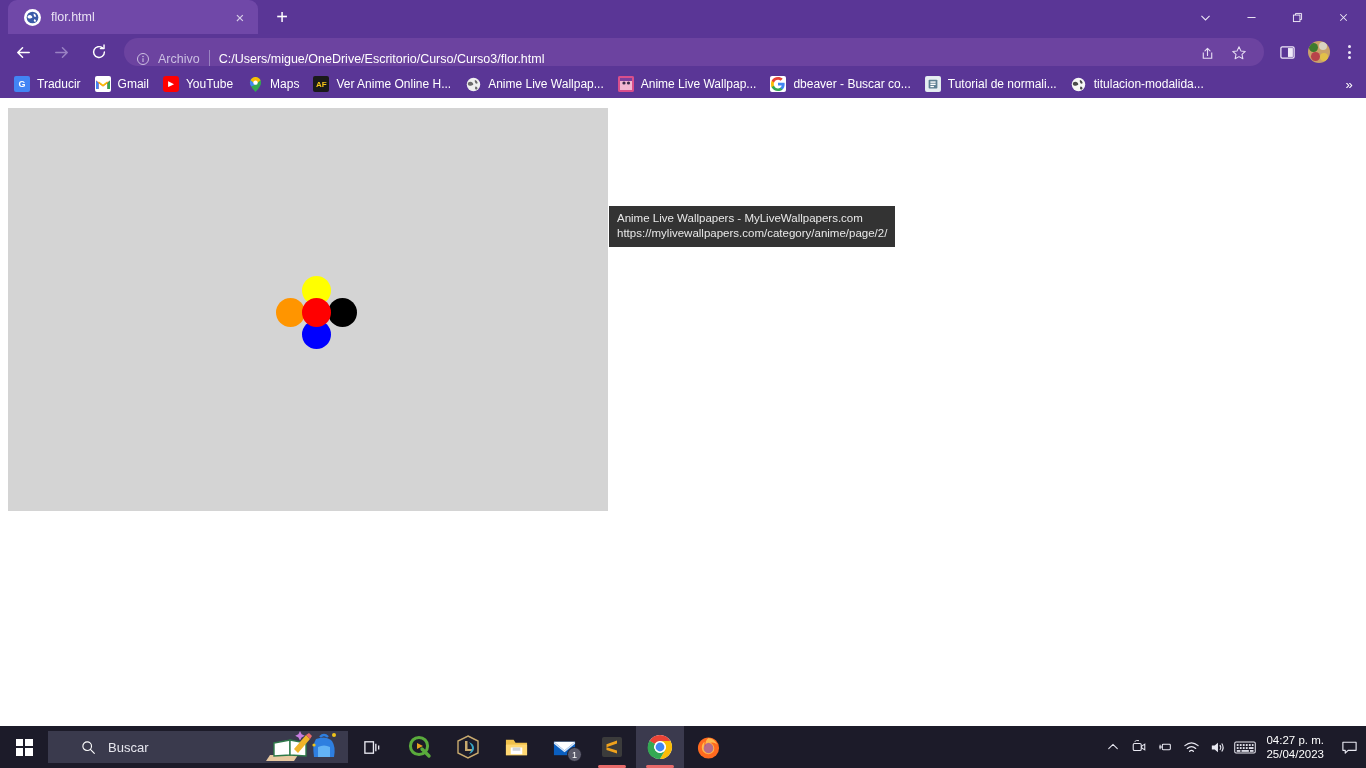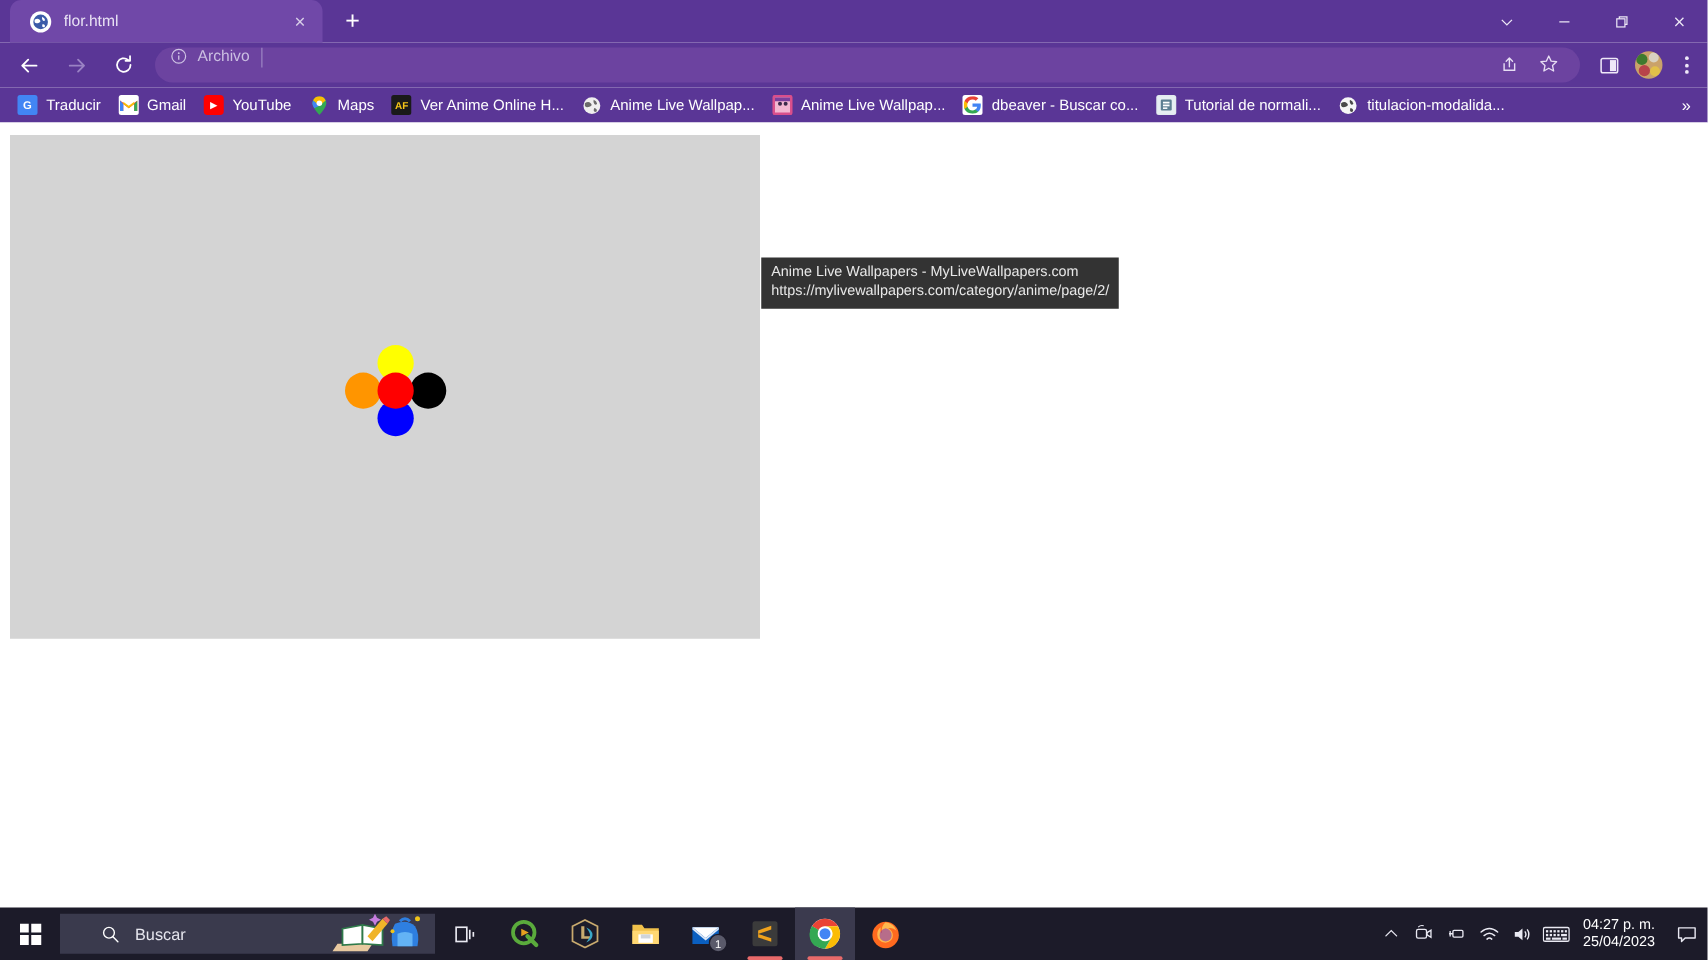--- a/index.html
+++ b/index.html
@@ -71,21 +71,21 @@
   .navbtn {
     width:30px; height:30px; margin-left:8px;
     display:flex; align-items:center; justify-content:center;
     color:#ffffff;
   }
   .navbtn.disabled { color:#9a82c4; }
   .omnibox {
     margin-left:10px; margin-right:8px;
     height:28px; flex:1 1 auto;
     background:#6c43a0; border-radius:14px;
-    display:flex; align-items:flex-start; padding:0 12px;
+    display:flex; align-items:flex-end; padding:0 12px;
     overflow:hidden;
   }
   .omni-info { color:#cfc3e4; margin-right:8px; display:flex; align-items:center; }
   .omni-scheme { color:#cbbfe2; font-size:12.5px; white-space:nowrap; }
   .omni-sep {
     width:1px; height:16px; background:#9a84c2; margin:0 9px; flex:0 0 auto;
   }
   .omni-url {
     color:#ffffff; font-size:12.5px; white-space:nowrap;
     overflow:hidden; text-overflow:ellipsis;
@@ -274,20 +274,21 @@
     <div class="omnibox">
       <span class="omni-info">
         <svg width="14" height="14" viewBox="0 0 16 16">
           <circle cx="8" cy="8" r="6.3" stroke="#cfc3e4" stroke-width="1.1" fill="none"></circle>
           <path d="M8 7.2 L8 11.3" stroke="#cfc3e4" stroke-width="1.2"></path>
           <circle cx="8" cy="5.2" r="0.85" fill="#cfc3e4"></circle>
         </svg>
       </span>
       <span class="omni-scheme">Archivo</span>
       <span class="omni-sep"></span>
+      <span class="omni-url" title="C:/Users/migue/OneDrive/Escritorio/Curso/Curso3/flor.html">C:/Users/migue/OneDrive/Escritorio/Curso/Curso3/flor.html</span>
       <span class="omni-actions">
         <span class="tbicon">
           <svg width="15" height="15" viewBox="0 0 16 16">
             <path d="M3.5 7 L3.5 13 L12.5 13 L12.5 7" stroke="#e6ddf3" stroke-width="1.2" fill="none"></path>
             <path d="M8 10 L8 3 M5.3 5.3 L8 2.6 L10.7 5.3" stroke="#e6ddf3" stroke-width="1.2" fill="none" stroke-linecap="round" stroke-linejoin="round"></path>
           </svg>
         </span>
         <span class="tbicon">
           <svg width="16" height="16" viewBox="0 0 16 16">
             <path d="M8 1.8 L9.9 5.9 L14.3 6.4 L11 9.4 L11.9 13.8 L8 11.6 L4.1 13.8 L5 9.4 L1.7 6.4 L6.1 5.9 Z" stroke="#e6ddf3" stroke-width="1.05" fill="none" stroke-linejoin="round"></path>

